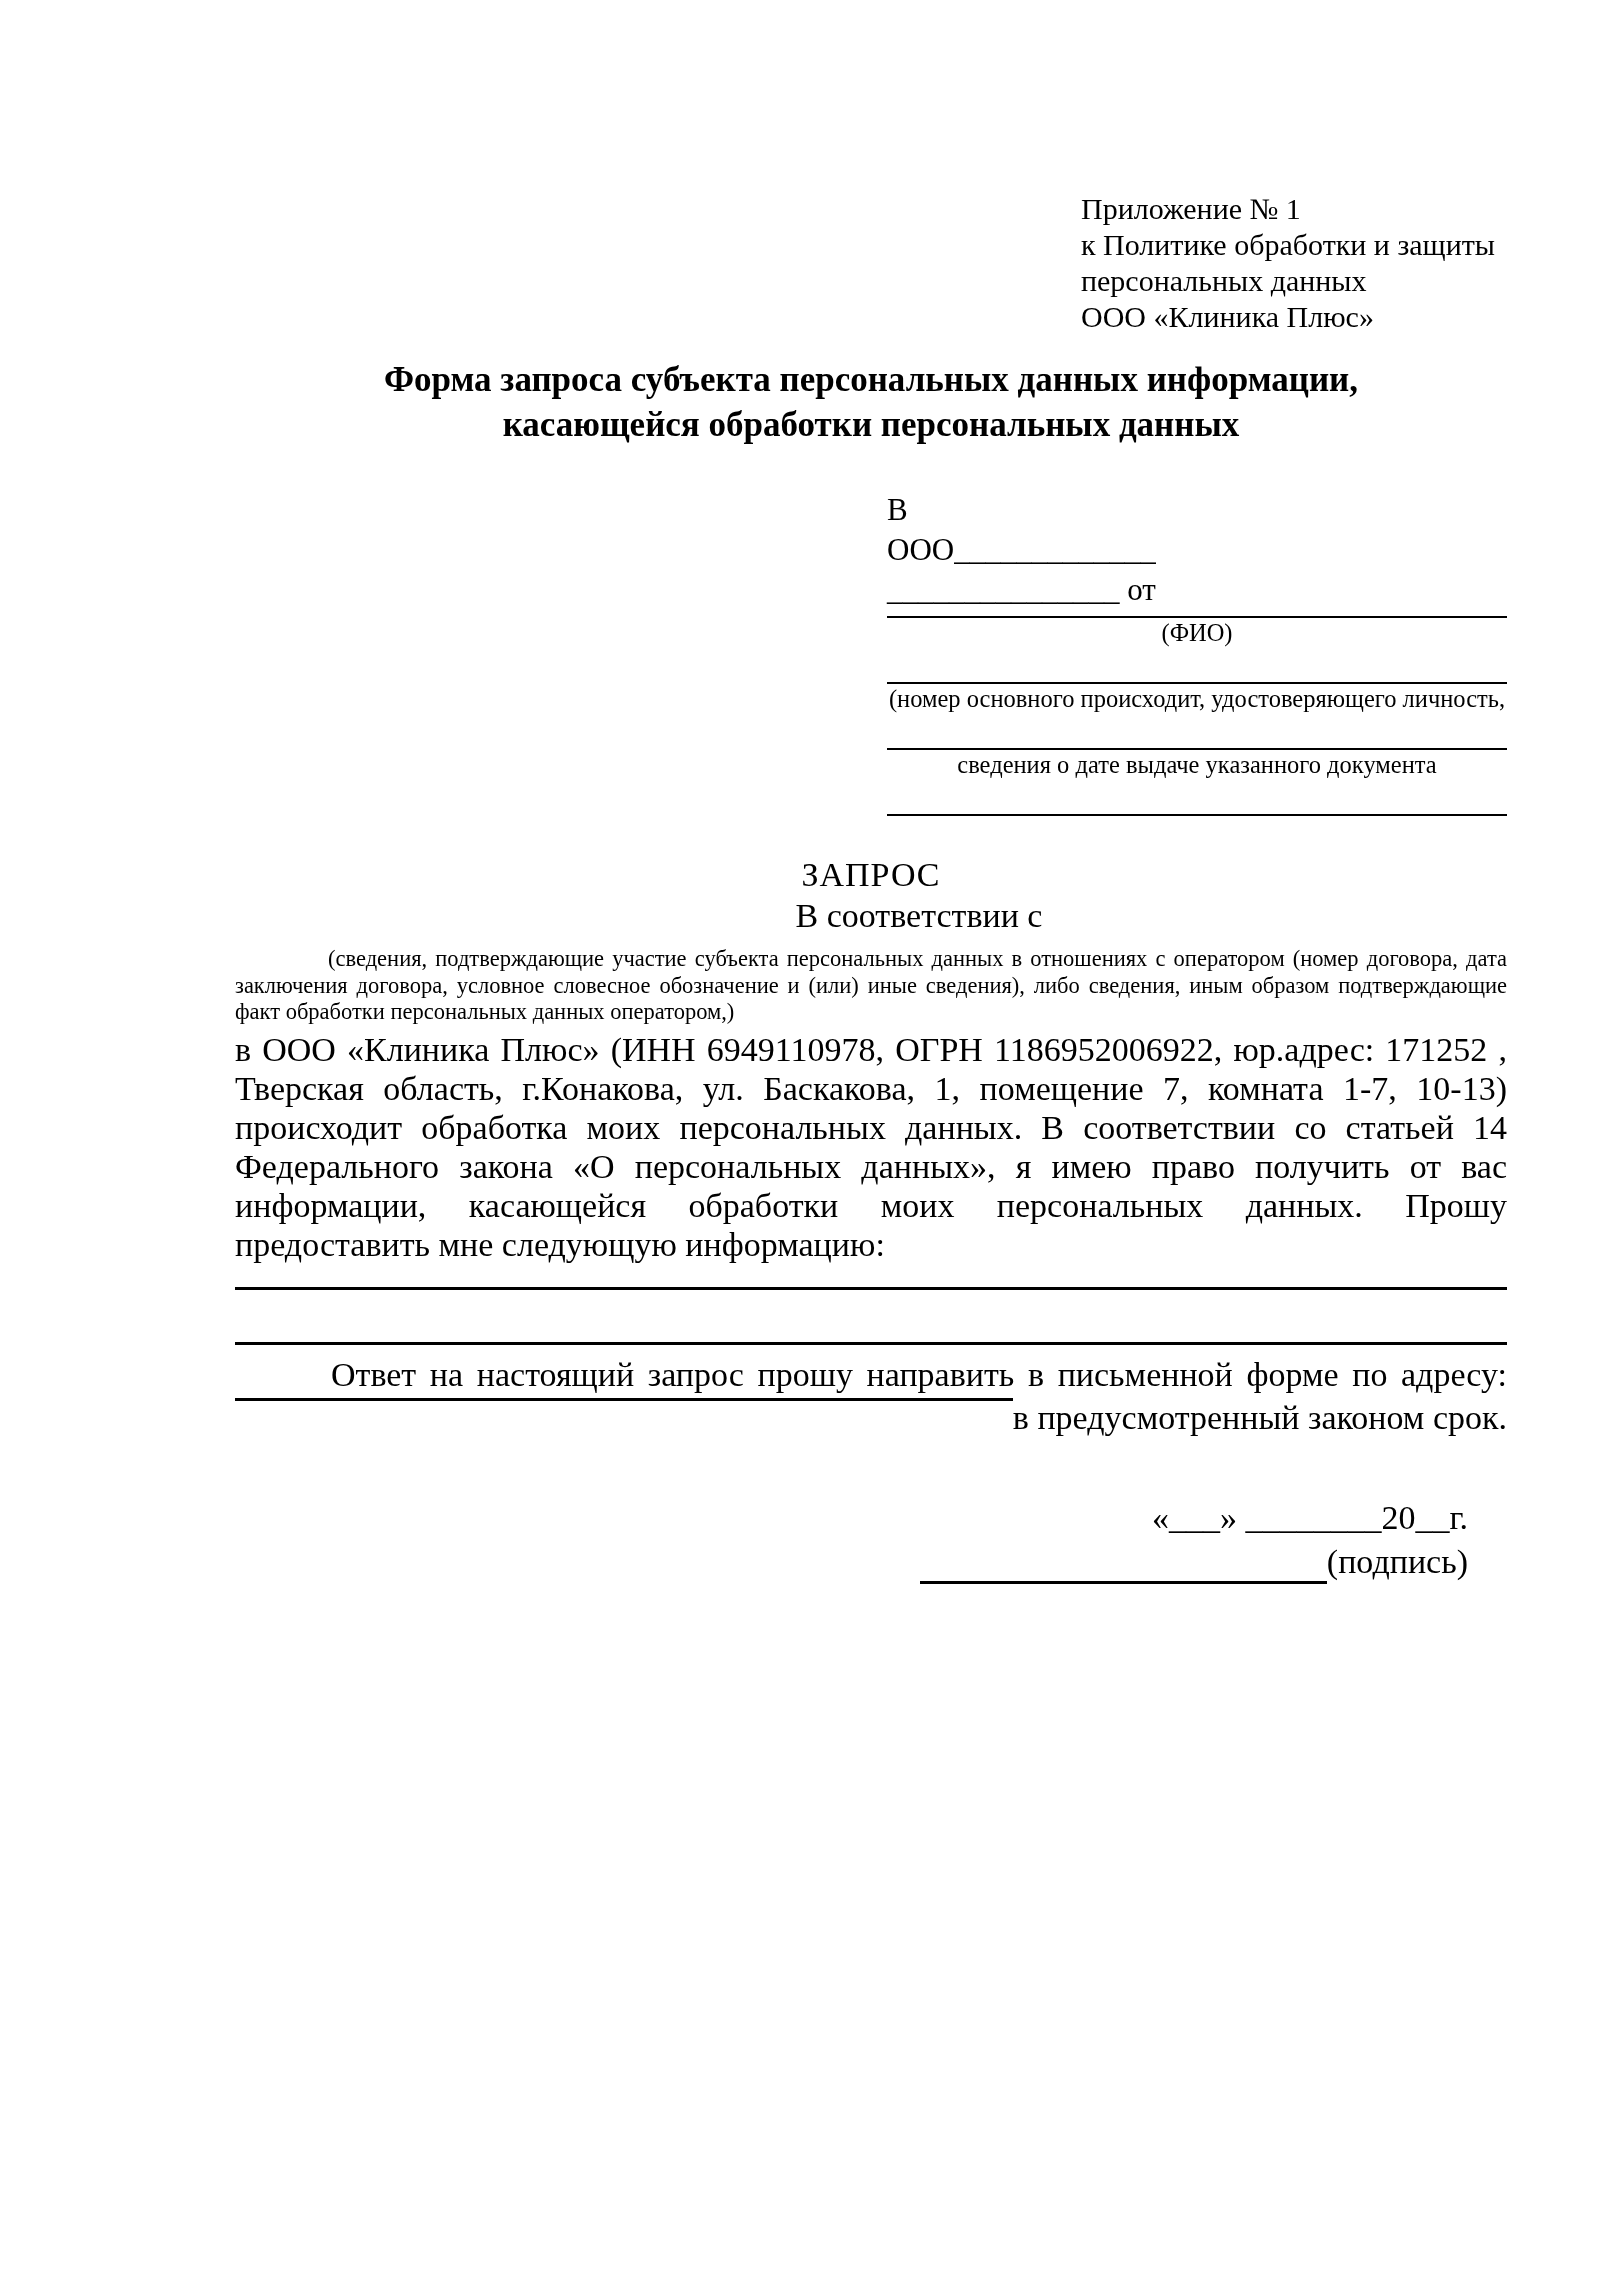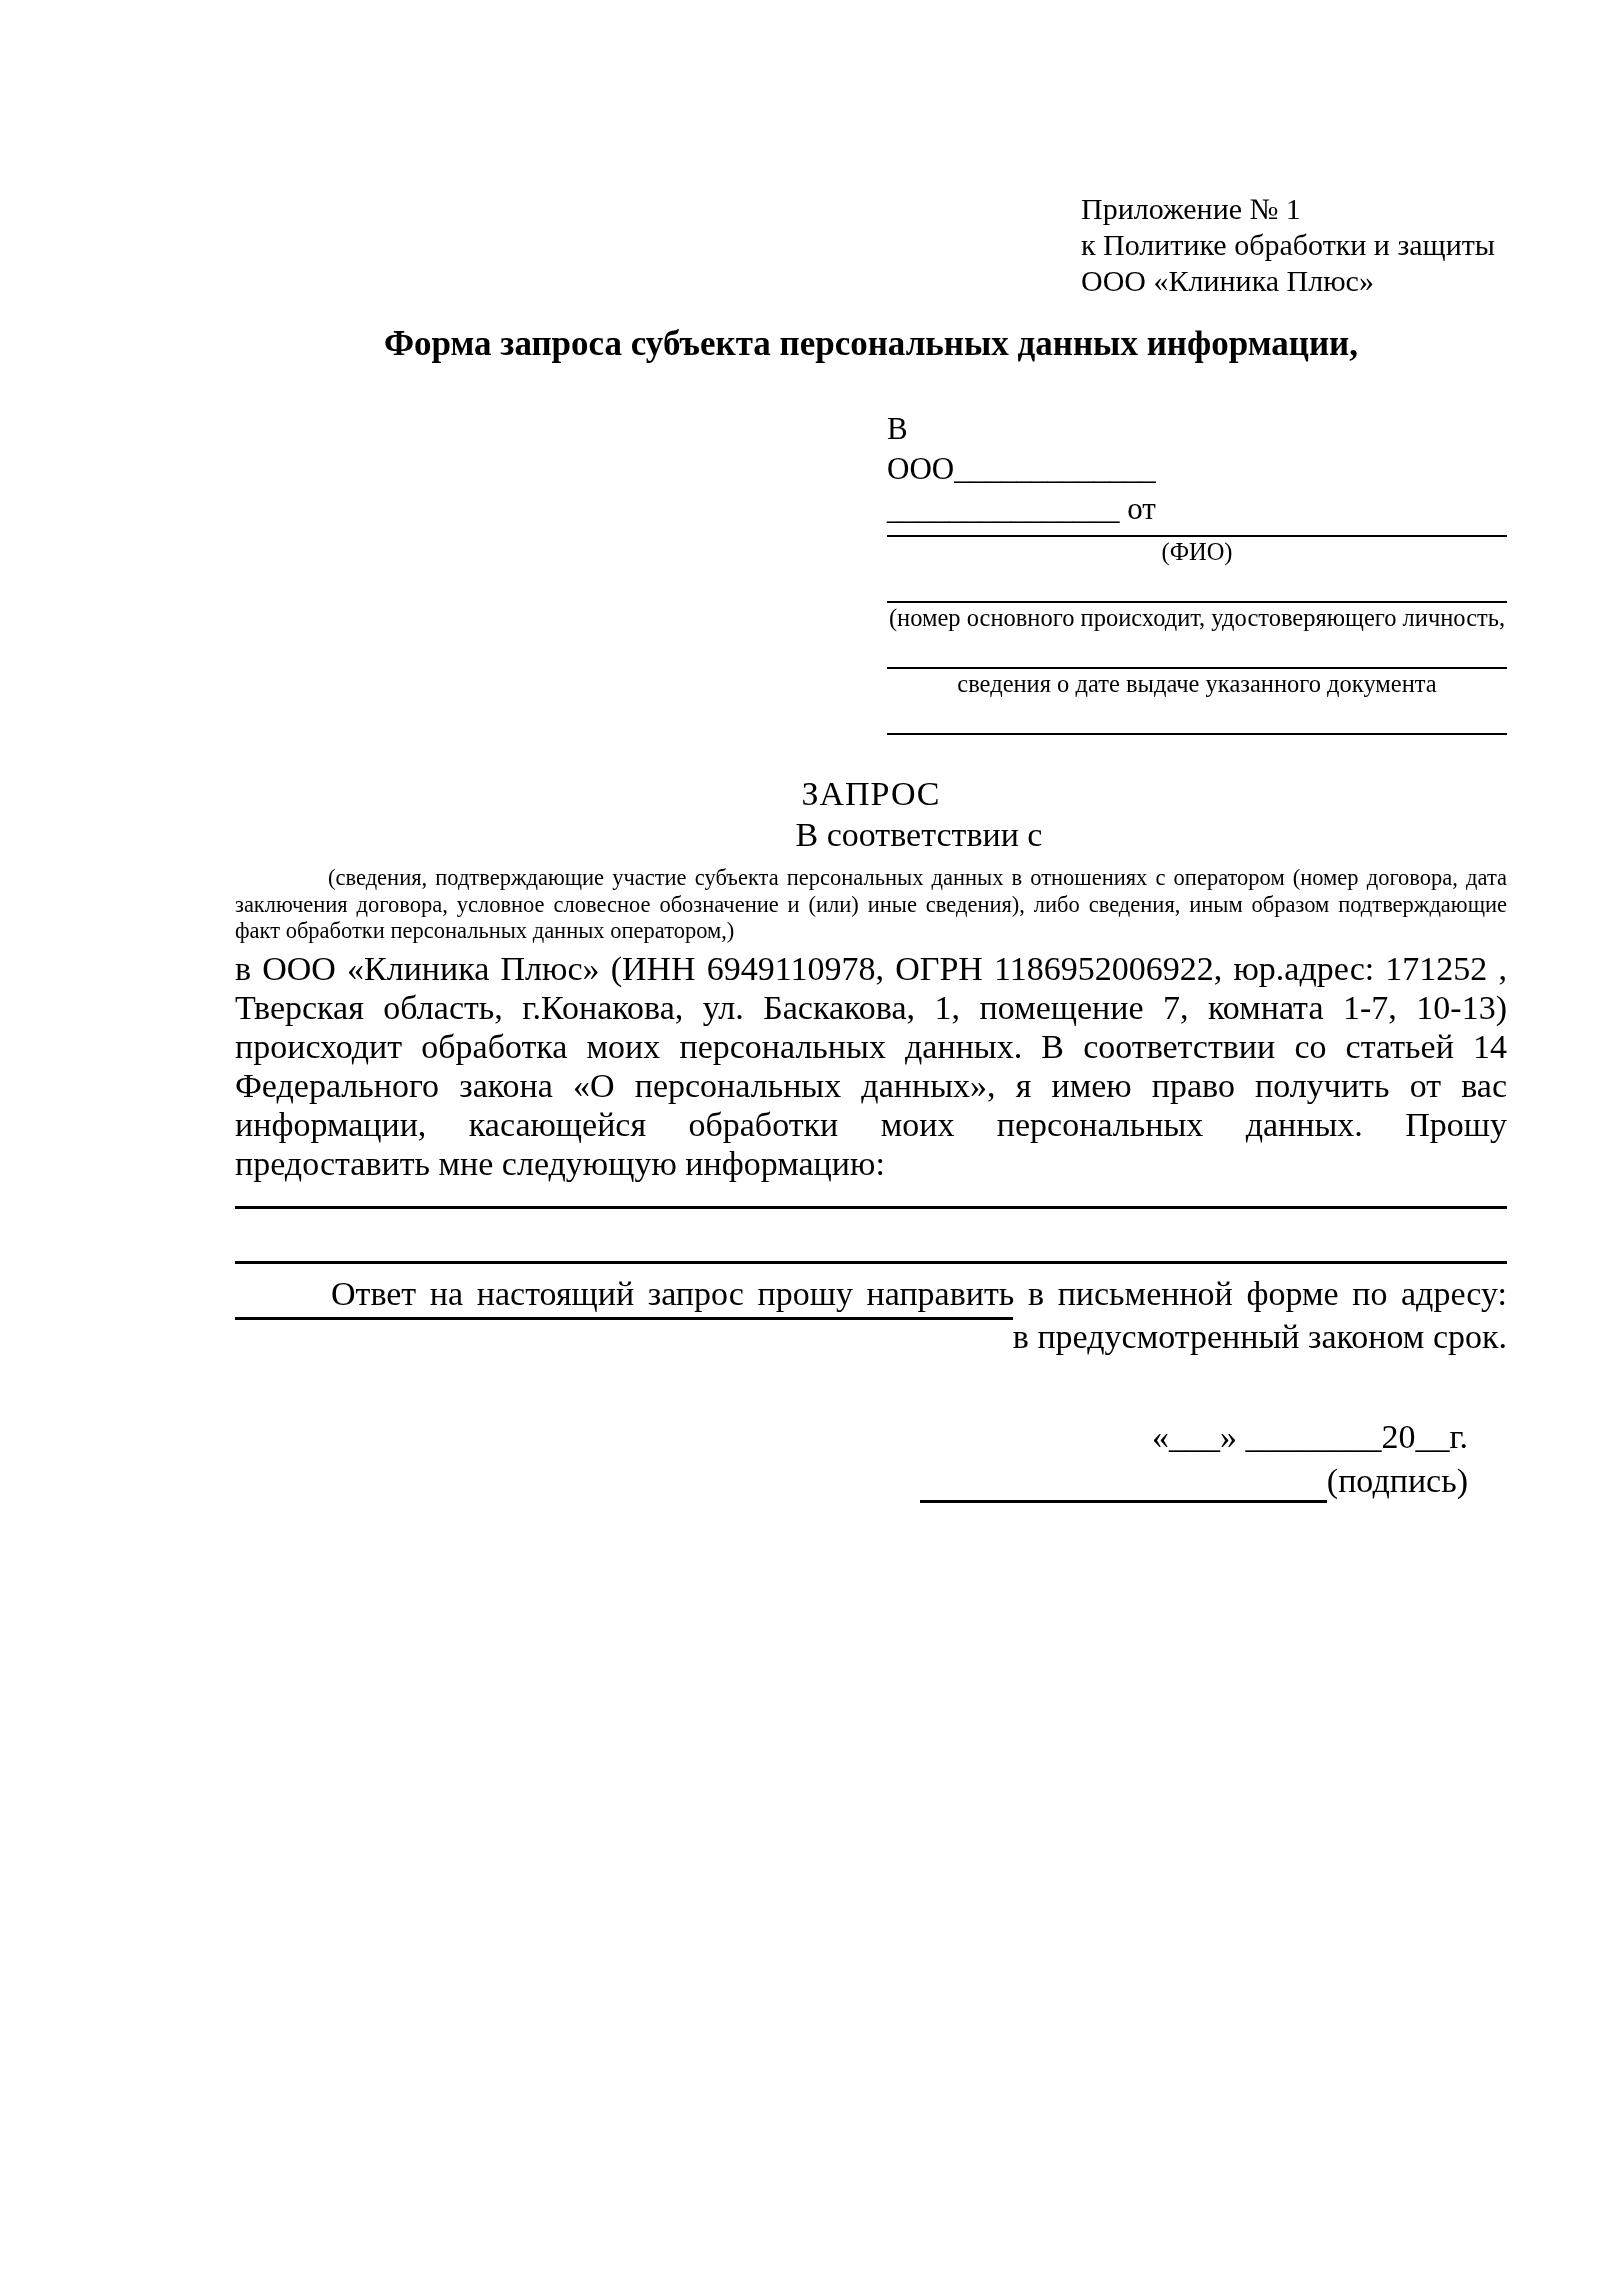--- a/index.html
+++ b/index.html
@@ -55,25 +55,27 @@
   .sig-caption { white-space: nowrap; }
 </style>
 </head>
 <body>
 
 <div class="page">
 
   <div class="appendix">
     <div>Приложение № 1</div>
     <div>к Политике обработки и защиты</div>
+    <div>персональных данных</div>
     <div>ООО «Клиника Плюс»</div>
   </div>
 
   <div class="title">
     <div>Форма запроса субъекта персональных данных информации,</div>
+    <div>касающейся обработки персональных данных</div>
   </div>
 
   <div class="addressee">
     <div class="a-line">В</div>
     <div class="a-line">ООО_____________</div>
     <div class="a-line"><span>_______________</span> <span>от</span></div>
 
     <div class="rule"></div>
     <div class="caption">(ФИО)</div>
 

